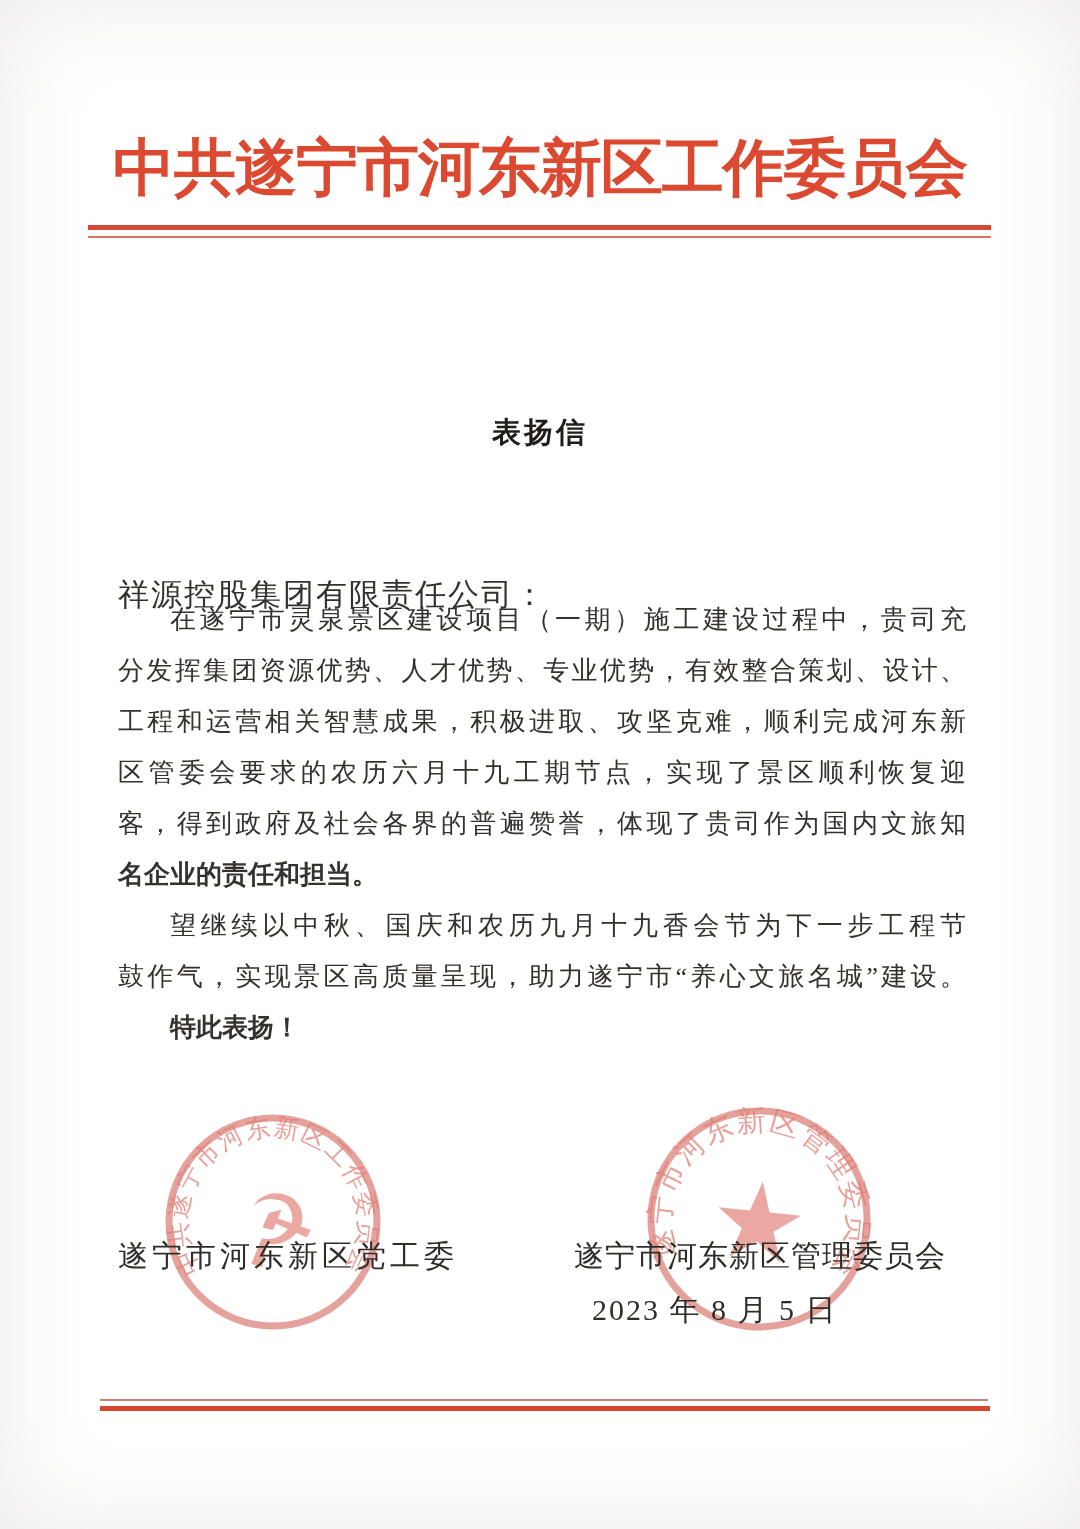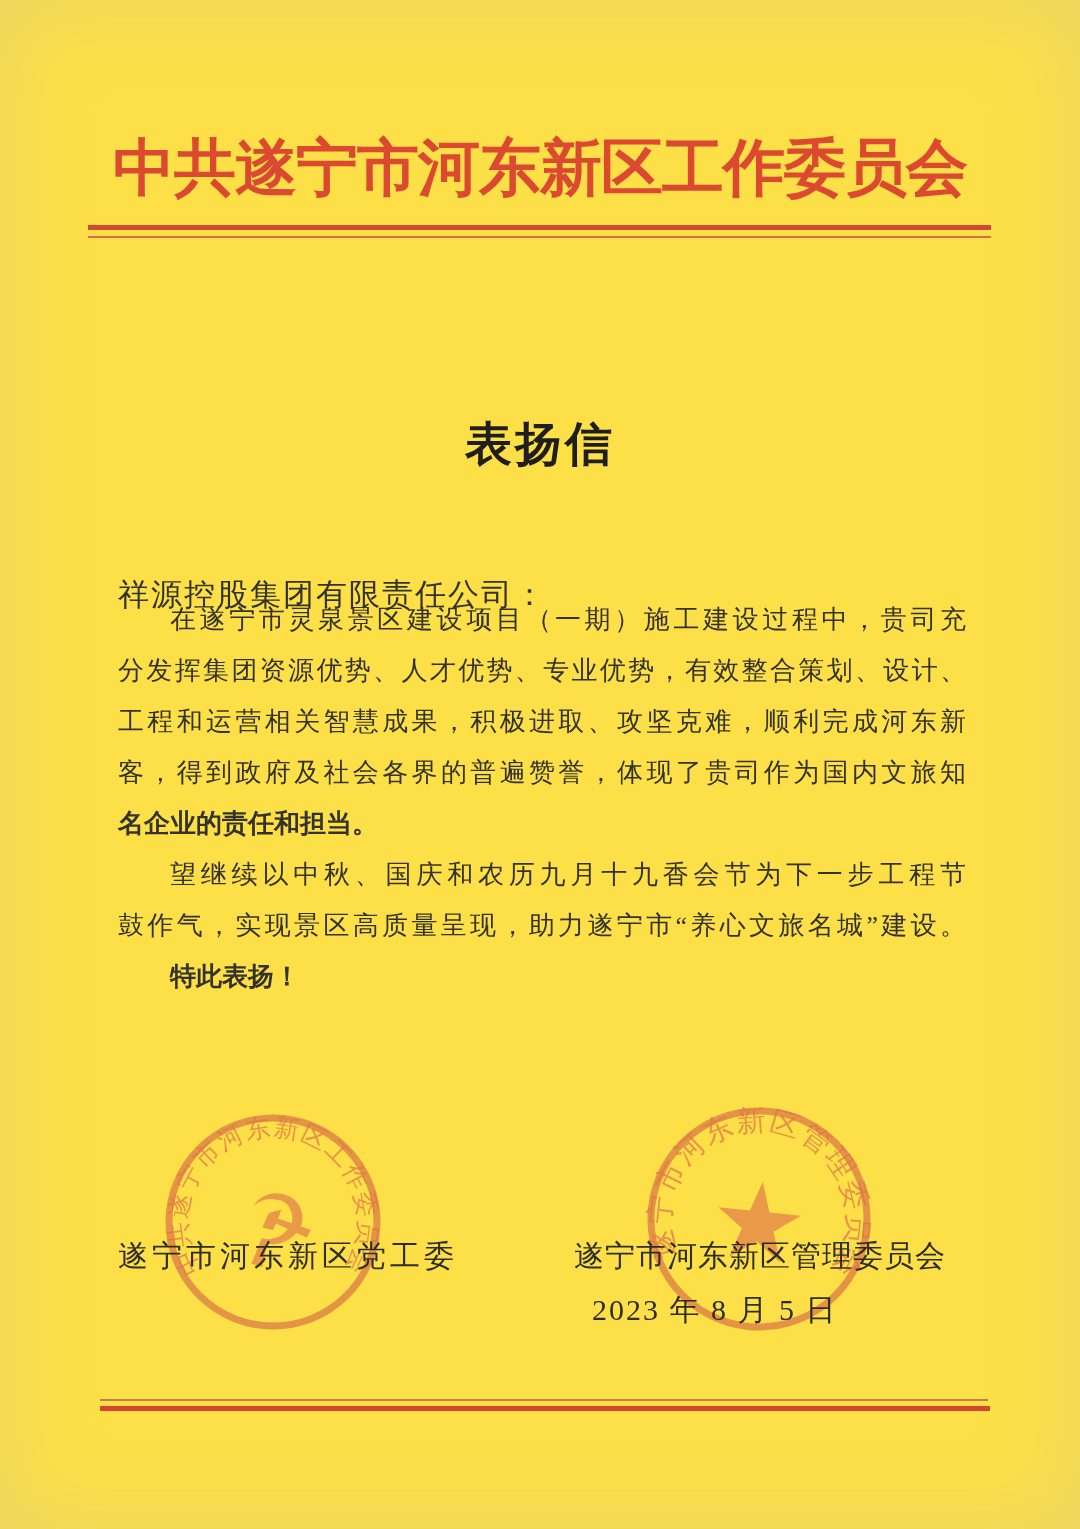--- a/index.html
+++ b/index.html
@@ -1,38 +1,38 @@
 <!DOCTYPE html>
 <html><head>
 <meta charset="utf-8">
 <style>
   html,body{margin:0;padding:0;background:#e9e7e3;}
   .page{
     position:relative;
     width:1080px;height:1529px;
     margin:0 auto;
-    background:#fde047;
+    background:#ffffff;
     overflow:hidden;
     box-shadow:inset 0 0 90px rgba(190,184,176,.30);
     font-family:"Liberation Serif","DejaVu Serif",serif;
   }
   .letterhead{
     position:absolute;top:126px;left:0;width:100%;
     text-align:center;
     font-size:62px;font-weight:bold;color:#dc4931;
     letter-spacing:-1px;white-space:nowrap;
   }
   .rule{position:absolute;left:88px;width:903px;}
   .rule-thick-top{top:225px;height:5px;background:#d24a35;}
   .rule-thin-top{top:236px;height:2px;background:#d05a45;opacity:.85;}
   .rule-thin-bottom{top:1399px;left:100px;width:888px;height:2px;background:#b05c4e;opacity:.75;}
   .rule-thick-bottom{top:1406px;left:100px;width:890px;height:5px;background:#d6462f;}
   .letter-title{
     position:absolute;top:413px;left:0;width:100%;
-    text-align:center;font-size:47px;font-weight:bold;
+    text-align:center;font-size:29px;font-weight:bold;
     color:#1f1e1c;letter-spacing:3px;margin:0;
   }
   .salutation{
     position:absolute;top:538px;left:118px;
     font-size:31px;color:#34322d;letter-spacing:2px;margin-top:36px;
   }
   .body-block{
     position:absolute;top:594px;left:118px;width:848px;
     font-size:26px;line-height:51px;color:#34322d;
   }
@@ -60,20 +60,21 @@
   <div class="rule rule-thin-top"></div>
 
   <h1 class="letter-title">表扬信</h1>
 
   <div class="salutation">祥源控股集团有限责任公司：</div>
 
   <div class="body-block">
     <div class="bline ind">在遂宁市灵泉景区建设项目（一期）施工建设过程中，贵司充</div>
     <div class="bline">分发挥集团资源优势、人才优势、专业优势，有效整合策划、设计、</div>
     <div class="bline">工程和运营相关智慧成果，积极进取、攻坚克难，顺利完成河东新</div>
+    <div class="bline">区管委会要求的农历六月十九工期节点，实现了景区顺利恢复迎</div>
     <div class="bline">客，得到政府及社会各界的普遍赞誉，体现了贵司作为国内文旅知</div>
     <div class="bline end">名企业的责任和担当。</div>
     <div class="bline ind">望继续以中秋、国庆和农历九月十九香会节为下一步工程节</div>
     <div class="bline">鼓作气，实现景区高质量呈现，助力遂宁市“养心文旅名城”建设。</div>
     <div class="bline ind end">特此表扬！</div>
   </div>
 
   <svg class="stamp stamp-left" viewBox="0 0 232 232">
     <defs>
       <path id="arc-left" d="M 44,163 A 86,86 0 1 1 188,163" fill="none"></path>

